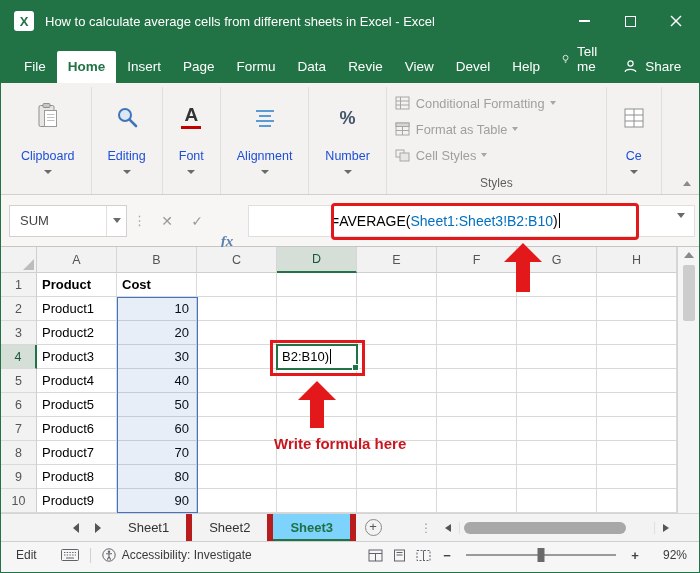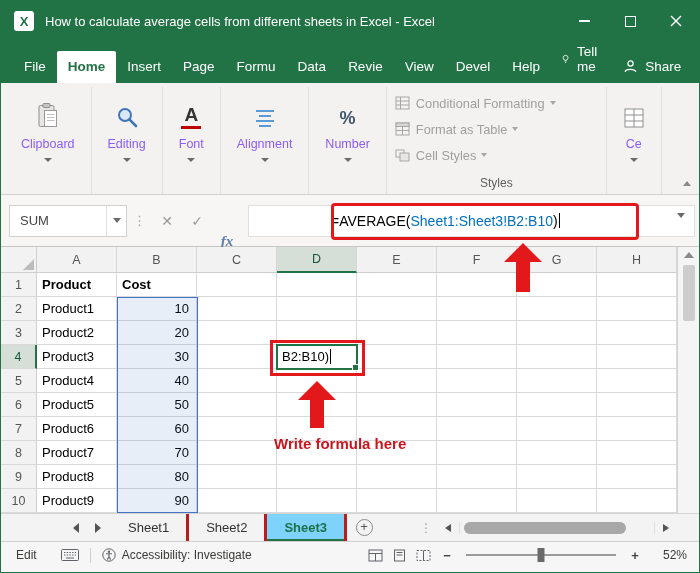--- a/index.html
+++ b/index.html
@@ -22,21 +22,21 @@
   .mtab { padding:8px 11px 9px; font-size:13.5px; white-space:nowrap; }
   .mtab.active { background:#fff; color:#217346; font-weight:bold; border-radius:2px 2px 0 0; }
   .menu-extra { display:flex; align-items:center; gap:7px; font-size:13.5px; padding:8px 10px 9px; }
   .menu-share { margin-left:auto; margin-right:14px; }
 
   
   .ribbon { height:112px; background:#f3f2f1; border-bottom:1px solid #d2d0ce; display:flex;
             padding:4px 0 0 4px; position:relative; flex:0 0 auto; overflow:hidden; }
   .rgroup { display:flex; flex-direction:column; align-items:center; padding:6px 16px 0; border-right:1px solid #e1dfdd; }
   .rg-icon { height:36px; display:flex; align-items:flex-end; }
-  .rg-label { font-size:12.5px; color:#8b5cf6; margin-top:8px; white-space:nowrap;text-align:center; }
+  .rg-label { font-size:12.5px; color:#1d4ed8; margin-top:20px; white-space:nowrap;text-align:center; }
   .chev { width:0; height:0; border-left:4px solid transparent; border-right:4px solid transparent;
           border-top:4px solid #6a6a6a; margin-top:7px; }
   .chev-sm { width:0; height:0; border-left:3.5px solid transparent; border-right:3.5px solid transparent;
              border-top:4px solid #a8a6a4; margin-left:5px; }
   .font-A { font-size:19px; font-weight:bold; color:#333; line-height:1.1; border-bottom:3px solid #c00000; padding:0 3px; }
   .pct { font-size:18px; font-weight:bold; color:#44546a; }
   .styles-group { display:flex; flex-direction:column; width:220px; padding:3px 8px 4px; border-right:1px solid #e1dfdd; }
   .styles-item { display:flex; align-items:center; height:26px; color:#a19f9d; font-size:12.8px; white-space:nowrap; }
   .styles-item svg { margin-right:6px; flex:0 0 auto; }
   .styles-caption { margin-top:auto; text-align:center; font-size:12px; color:#605e5c; }
@@ -100,21 +100,21 @@
   .arrow-d4  { left:297px; top:134px; width:38px; height:47px; }
   .wf-label { position:absolute; left:273px; top:188px; font-size:15px; font-weight:bold;
               color:#c9151d; white-space:nowrap; z-index:7; }
 
   
   .tabbar { height:28px; display:flex; align-items:stretch; background:#f3f3f3; font-size:13px;
             border-top:1px solid #d4d4d4; flex:0 0 auto; }
   .tab-nav { display:flex; align-items:center; gap:16px; margin-left:62px; padding:0 10px; }
   .tri-l { width:0; height:0; border-top:5px solid transparent; border-bottom:5px solid transparent; border-right:6px solid #555; }
   .tri-r { width:0; height:0; border-top:5px solid transparent; border-bottom:5px solid transparent; border-left:6px solid #555; }
-  .stab { display:flex; align-items:center; padding:6px 17px; border-right:3px solid #b91c1c; color:#333; }
+  .stab { display:flex; align-items:center; padding:6px 17px; border-right:6px solid #b91c1c; color:#333; }
   .stab:first-of-type { border-left:1px solid #cfcfcf; }
   .stab.active { background:#7dd3fc; color:#1e7145; font-weight:bold; box-shadow:inset 0 -2px 0 #217346; }
   .newsheet { width:34px; display:flex; align-items:center; justify-content:center; }
   .ns-circ { width:17px; height:17px; border-radius:50%; border:1px solid #8a8a8a; color:#555;
              font-size:13px; line-height:14px; text-align:center; }
   .hscroll-zone { margin-left:auto; display:flex; align-items:center; }
   .hdots { color:#9a9a9a; font-size:12px; padding:0 5px; }
   .hs-btn { width:22px; height:100%; display:flex; align-items:center; justify-content:center; }
   .hs-btn .tri-l, .hs-btn .tri-r { border-top-width:4px; border-bottom-width:4px; }
   .hs-track { width:196px; display:flex; align-items:center; border-left:1px solid #e0e0e0; border-right:1px solid #e0e0e0; }
@@ -509,17 +509,17 @@
         </svg>
       <svg width="15" height="13" viewBox="0 0 15 13">
           <rect x="1" y="1.5" width="13" height="10" fill="none" stroke="#5f6368" stroke-dasharray="2 1.5"></rect>
           <line x1="7.5" y1="1.5" x2="7.5" y2="11.5" stroke="#5f6368"></line>
         </svg>
       <span class="zbtn">−</span>
       <div class="zoom-track">
           <div class="zoom-thumb"></div>
         </div>
       <span class="zbtn">+</span>
-      <span class="zoom-label">52%</span>
+      <span class="zoom-label">92%</span>
     </div>
   </div>
 
 </div>
 
 </body></html>

